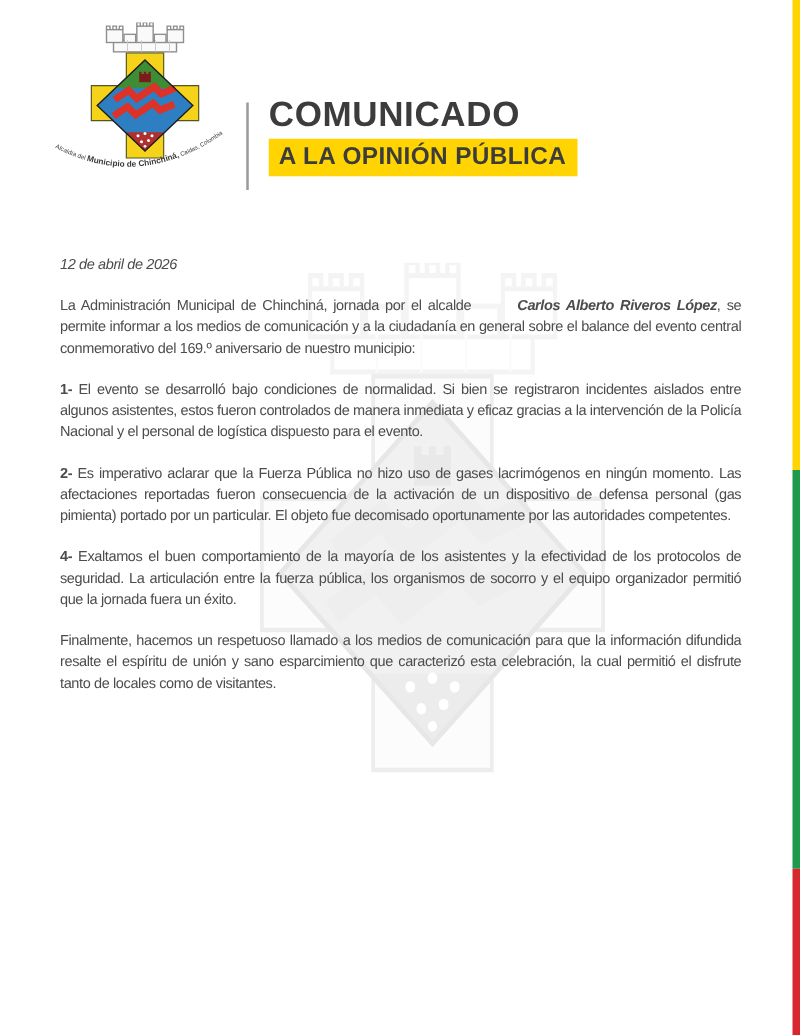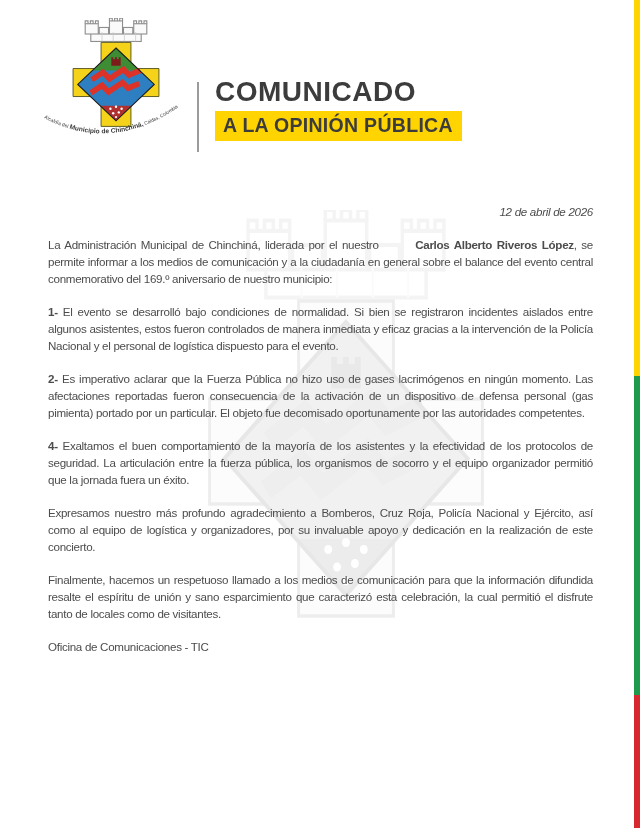--- a/index.html
+++ b/index.html
@@ -36,21 +36,21 @@
     position:absolute; left:168px; top:210px; width:356px; height:434px;
     opacity:0.10; filter:grayscale(1) brightness(1.12); pointer-events:none;
   }
 
   
   .content {
     position:absolute; left:48px; top:203px; width:545px;
     color:var(--body-text,#4C4C4C);
     font-size:11.6px; line-height:17px; letter-spacing:-0.3px;
   }
-  .date { font-style:italic; margin-bottom:16px;text-align:right; }
+  .date { font-style:italic; margin-bottom:16px; }
   .para { text-align:justify; margin-bottom:16px; }
   .footer { margin-top:2px; }
 
   .arc-text { fill:#3b3b3b; }
 </style>
 </head>
 <body>
 
 <svg width="0" height="0" style="position:absolute">
   <defs>
@@ -114,29 +114,27 @@
     <div class="subtitle">A LA OPINIÓN PÚBLICA</div>
   </div>
 
   <svg class="watermark" viewBox="0 0 120 124" preserveAspectRatio="none">
     <use href="#crest-core" width="120" height="124"></use>
   </svg>
 
   <div class="content">
     <div class="date">12 de abril de 2026</div>
     <div>
-        <p class="para"><span>La Administración Municipal de Chinchiná, liderada por el nuestro </span><span style="font-weight: bold;  margin-left: 32px;">Carlos Alberto Riveros López</span><span>, se permite informar a los medios de comunicación y a la ciudadanía en general sobre el balance del evento central conmemorativo del 169.º aniversario de nuestro municipio:</span></p>
+        <p class="para"><span>La Administración Municipal de Chinchiná, jornada por el alcalde </span><span style="font-weight: bold; font-style: italic; margin-left: 32px;">Carlos Alberto Riveros López</span><span>, se permite informar a los medios de comunicación y a la ciudadanía en general sobre el balance del evento central conmemorativo del 169.º aniversario de nuestro municipio:</span></p>
         <p class="para"><span style="font-weight: bold;">1- </span><span>El evento se desarrolló bajo condiciones de normalidad. Si bien se registraron incidentes aislados entre algunos asistentes, estos fueron controlados de manera inmediata y eficaz gracias a la intervención de la Policía Nacional y el personal de logística dispuesto para el evento.</span></p>
         <p class="para"><span style="font-weight: bold;">2- </span><span>Es imperativo aclarar que la Fuerza Pública no hizo uso de gases lacrimógenos en ningún momento. Las afectaciones reportadas fueron consecuencia de la activación de un dispositivo de defensa personal (gas pimienta) portado por un particular. El objeto fue decomisado oportunamente por las autoridades competentes.</span></p>
         <p class="para"><span style="font-weight: bold;">4- </span><span>Exaltamos el buen comportamiento de la mayoría de los asistentes y la efectividad de los protocolos de seguridad. La articulación entre la fuerza pública, los organismos de socorro y el equipo organizador permitió que la jornada fuera un éxito.</span></p>
-        <p class="para"><span>Expresamos nuestro más profundo agradecimiento a Bomberos, Cruz Roja, Policía Nacional y Ejército, así como al equipo de logística y organizadores, por su invaluable apoyo y dedicación en la realización de este concierto.</span></p>
         <p class="para"><span>Finalmente, hacemos un respetuoso llamado a los medios de comunicación para que la información difundida resalte el espíritu de unión y sano esparcimiento que caracterizó esta celebración, la cual permitió el disfrute tanto de locales como de visitantes.</span></p>
       </div>
     <div class="footer">
-      <div>Oficina de Comunicaciones - TIC</div>
     </div>
   </div>
 
   <div class="edge-stripe">
     <div class="seg-yellow"></div>
     <div class="seg-green"></div>
     <div class="seg-red"></div>
   </div>
 
 </div>

